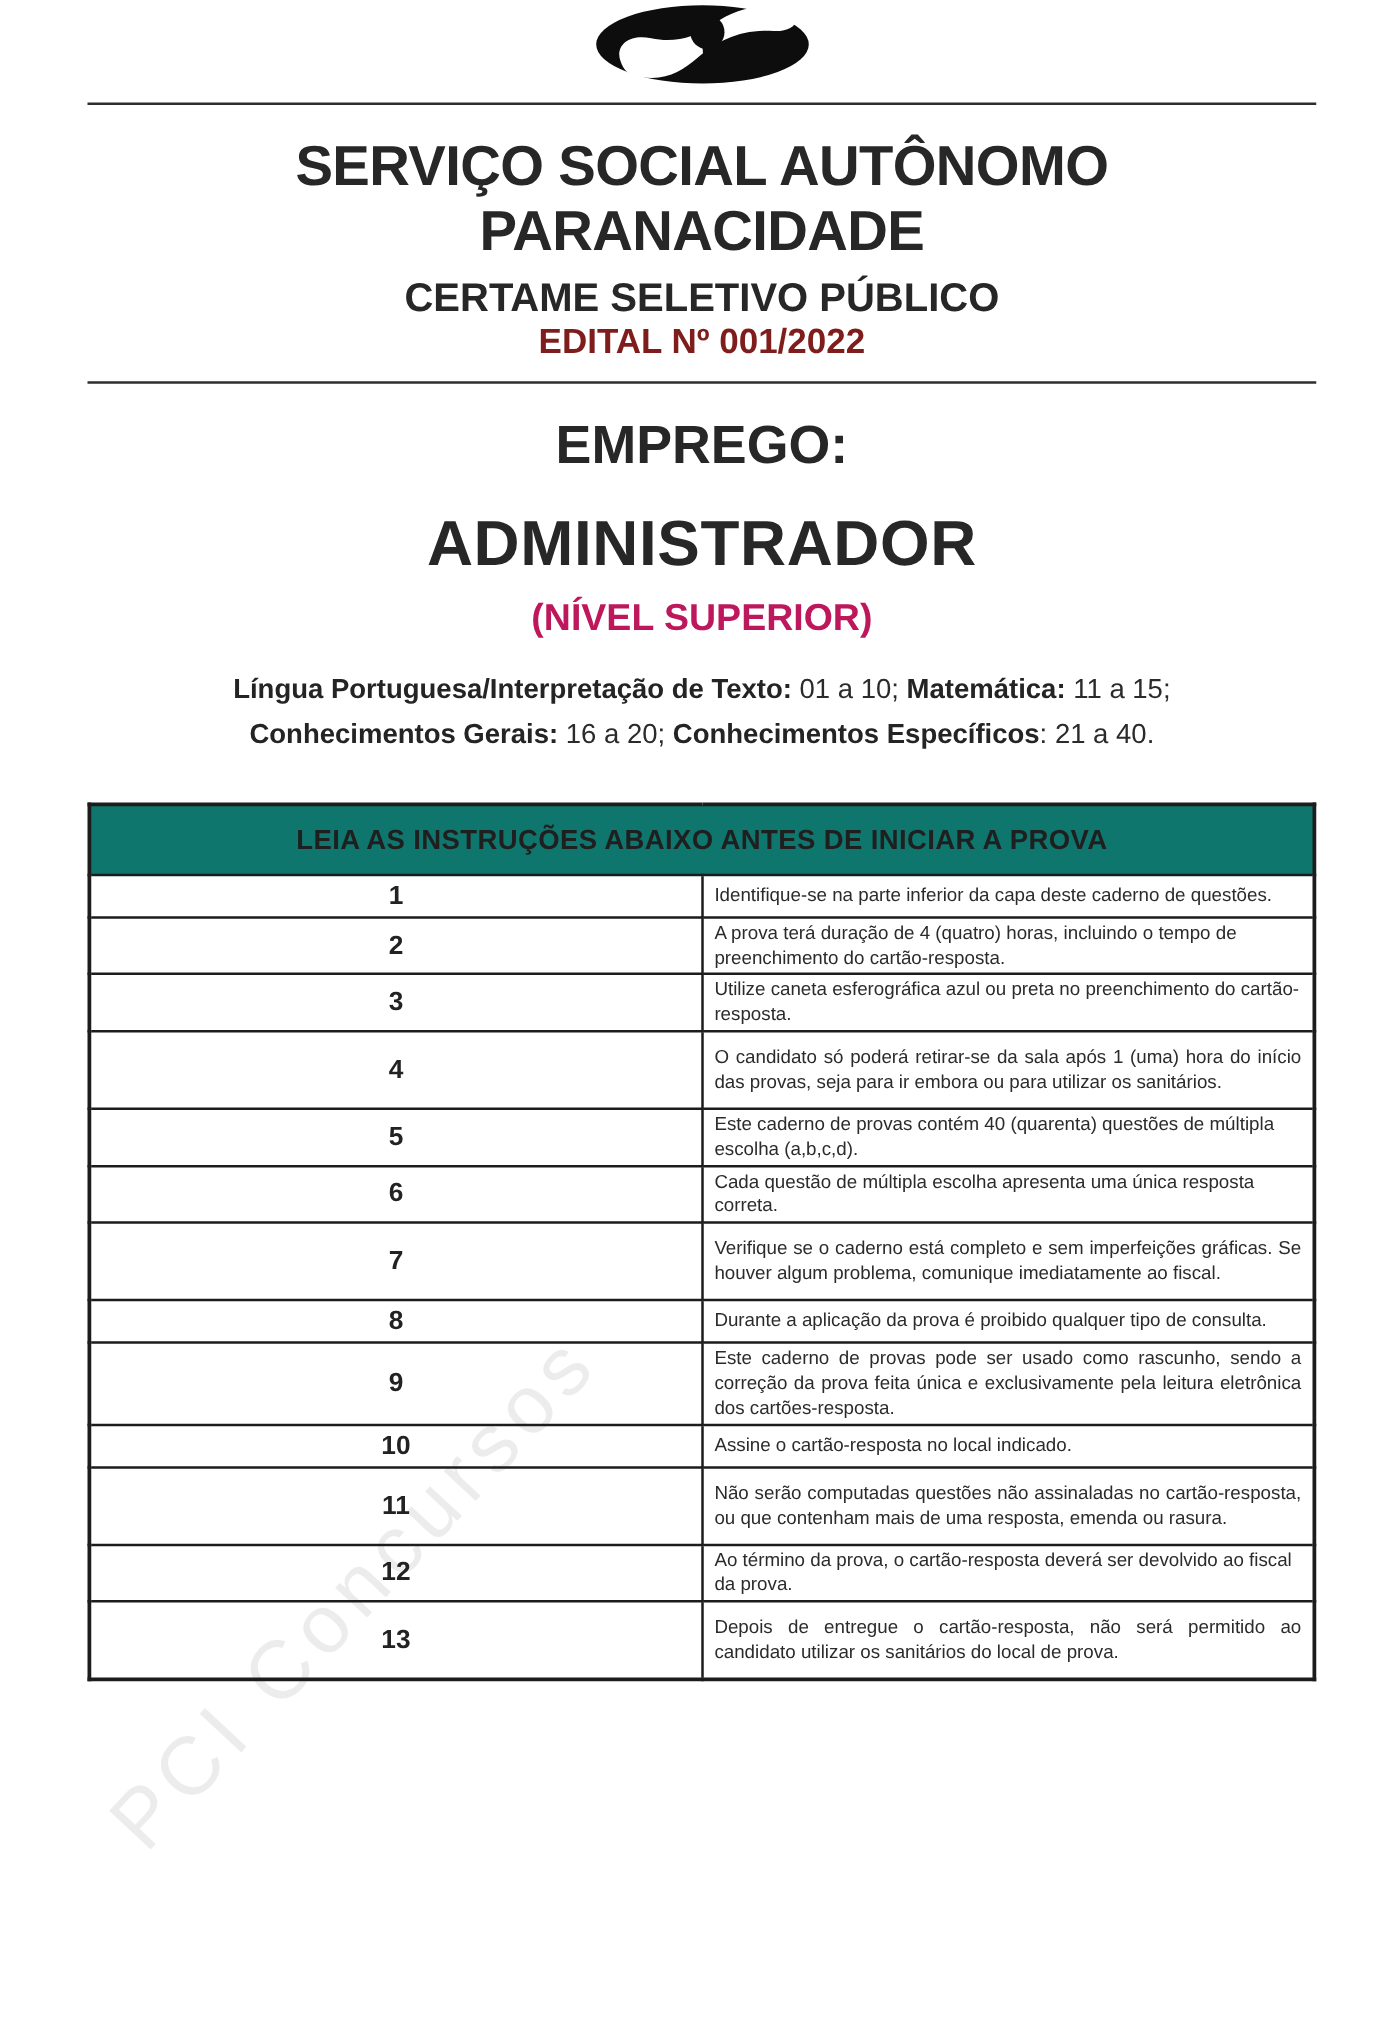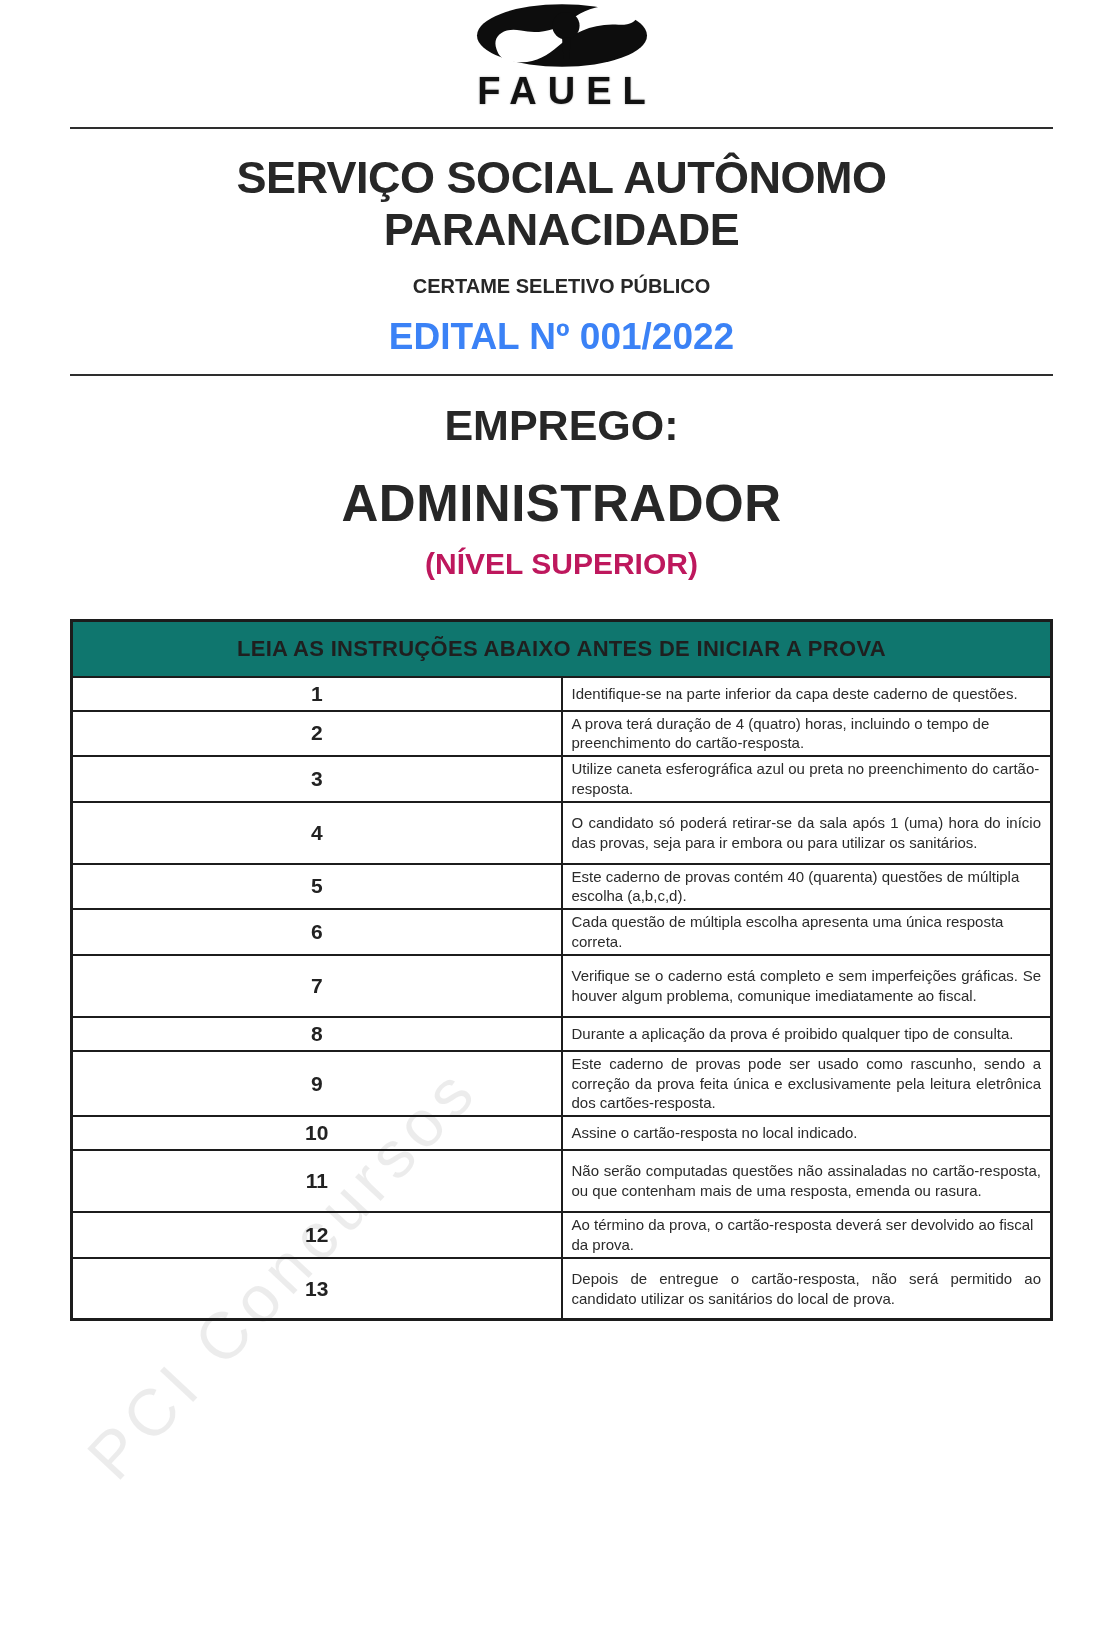--- a/index.html
+++ b/index.html
@@ -45,22 +45,22 @@
     letter-spacing:0.3px;
   }
 
   
   .rule { border:0; border-top:2px solid #2e2e2e; margin-top:14px; }
   .rule.below-titles { margin-top:16px; }
 
   
   .title-block { text-align:center; }
   .org-title { margin-top:23px; font-size:45px; font-weight:bold; color:#272727; letter-spacing:-0.5px; }
-  .event-title { margin-top:19px; font-size:20px; font-weight:bold; color:#272727; }
-  .edital-title { margin-top:18px; font-size:37px; font-weight:bold; color:#3b82f6; }
+  .event-title { margin-top:9px; font-size:32px; font-weight:bold; color:#272727; }
+  .edital-title { font-size:28px; font-weight:bold; color:#7f1d1d; }
 
   
   .job-block { text-align:center; }
   .job-label { margin-top:25px; font-size:43px; font-weight:bold; color:#272727; }
   .job-title { margin-top:24px; font-size:51px; font-weight:bold; color:#272727; letter-spacing:0.5px; }
   .job-level { margin-top:14px; font-size:30px; font-weight:bold; color:#be185d; }
 
   
   .subjects { margin-top:21px; text-align:center; font-size:22px; line-height:1.62; color:#2b2b2b; }
   .subjects b { color:#242424; }
@@ -101,39 +101,42 @@
 
   <div class="content">
 
     <div class="logo-block">
       <svg class="logo-mark" viewBox="0 0 176 66" xmlns="http://www.w3.org/2000/svg">
         <ellipse cx="88" cy="33" rx="87" ry="32" fill="#0d0d0d"></ellipse>
         <path fill="#ffffff" d="M30,58 C55,65 70,56 84,44 C100,30 120,20 146,22 C160,23 170,15 161,7 C139,-3 114,4 98,16 C82,28 64,32 46,28 C28,24 16,34 21,47 C23,53 26,56 30,58 Z"></path>
         <circle cx="92" cy="23" r="14" fill="#0d0d0d"></circle>
         <path d="M88,35 L97,35 L95.5,57 L89.5,57 Z" fill="#0d0d0d"></path>
       </svg>
-      <div class="logo-name">FAUEL</div>
     </div>
 
     <hr class="rule">
 
     <div class="title-block">
       <div class="org-title">SERVIÇO SOCIAL AUTÔNOMO PARANACIDADE</div>
       <div class="event-title">CERTAME SELETIVO PÚBLICO</div>
       <div class="edital-title">EDITAL Nº 001/2022</div>
     </div>
 
     <hr class="rule below-titles">
 
     <div class="job-block">
       <div class="job-label">EMPREGO:</div>
       <div class="job-title">ADMINISTRADOR</div>
       <div class="job-level">(NÍVEL SUPERIOR)</div>
     </div>
 
+    <div class="subjects">
+      <div><b>Língua Portuguesa/Interpretação de Texto:</b><span> 01 a 10; </span><b>Matemática:</b><span> 11 a 15;</span></div>
+      <div><b>Conhecimentos Gerais:</b><span> 16 a 20; </span><b>Conhecimentos Específicos</b><span>: 21 a 40.</span></div>
+    </div>
 
     <table class="instructions">
       <tbody>
           <tr>
         <th class="band" colspan="2">LEIA AS INSTRUÇÕES ABAIXO ANTES DE INICIAR A PROVA</th>
       </tr>
       <tr class="s">
             <td class="num">1</td>
             <td class="txt">Identifique-se na parte inferior da capa deste caderno de questões.</td>
           </tr>

